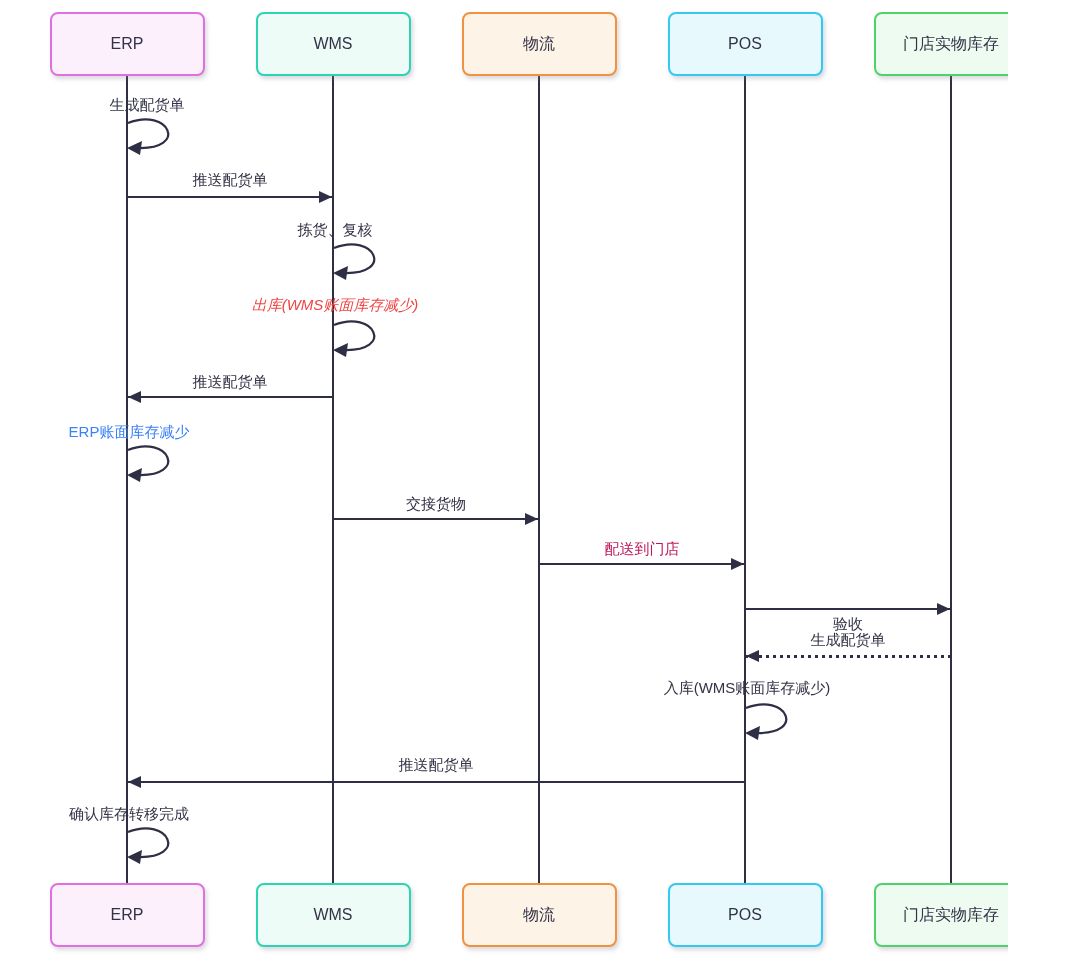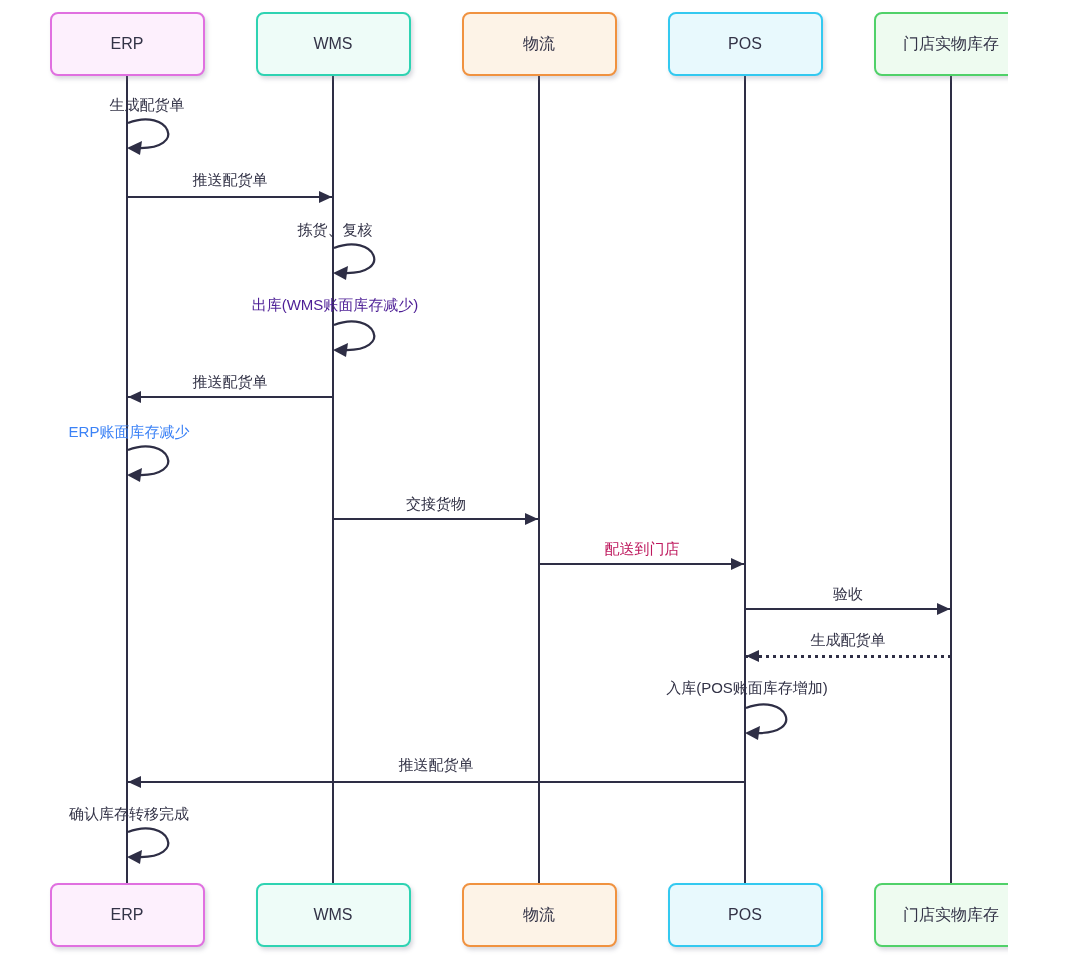--- a/index.html
+++ b/index.html
@@ -107,46 +107,46 @@
       <polygon points="0,32 15,25 13,39" fill="#2e2e45"></polygon>
     </svg>
     <div class="msg-label" style="color: rgb(51, 51, 71); top: 171px; left: 230px;">推送配货单</div>
     <div class="msg-line solid" style="left: 127px; width: 206px; top: 196px; border-top-color: rgb(46, 46, 69);"></div>
     <div class="arrowhead" style="top: 191px; border-left: 13px solid rgb(46, 46, 69); left: 319px;"></div>
     <div class="msg-label" style="color: rgb(51, 51, 71); top: 221px; left: 335px;">拣货、复核</div>
     <svg class="self-loop" width="64" height="42" viewBox="0 0 64 42" style="left: 333px; top: 241px;">
       <path d="M 1 7 C 42 -9, 62 34, 10 32" fill="none" stroke="#2e2e45" stroke-width="2.2"></path>
       <polygon points="0,32 15,25 13,39" fill="#2e2e45"></polygon>
     </svg>
-    <div class="msg-label" style="color: #4c1d95; top: 296px; left: 335px;">出库(WMS账面库存减少)</div>
+    <div class="msg-label" style="color: #ef4444; top: 296px; left: 335px; font-style: italic;">出库(WMS账面库存减少)</div>
     <svg class="self-loop" width="64" height="42" viewBox="0 0 64 42" style="left: 333px; top: 318px;">
       <path d="M 1 7 C 42 -9, 62 34, 10 32" fill="none" stroke="#2e2e45" stroke-width="2.2"></path>
       <polygon points="0,32 15,25 13,39" fill="#2e2e45"></polygon>
     </svg>
     <div class="msg-label" style="color: rgb(51, 51, 71); top: 373px; left: 230px;">推送配货单</div>
     <div class="msg-line solid" style="left: 127px; width: 206px; top: 396px; border-top-color: rgb(46, 46, 69);"></div>
     <div class="arrowhead" style="top: 391px; border-right: 13px solid rgb(46, 46, 69); left: 128px;"></div>
     <div class="msg-label" style="color: #3b82f6; top: 423px; left: 129px;">ERP账面库存减少</div>
     <svg class="self-loop" width="64" height="42" viewBox="0 0 64 42" style="left: 127px; top: 443px;">
       <path d="M 1 7 C 42 -9, 62 34, 10 32" fill="none" stroke="#2e2e45" stroke-width="2.2"></path>
       <polygon points="0,32 15,25 13,39" fill="#2e2e45"></polygon>
     </svg>
     <div class="msg-label" style="color: rgb(51, 51, 71); top: 495px; left: 436px;">交接货物</div>
     <div class="msg-line solid" style="left: 333px; width: 206px; top: 518px; border-top-color: rgb(46, 46, 69);"></div>
     <div class="arrowhead" style="top: 513px; border-left: 13px solid rgb(46, 46, 69); left: 525px;"></div>
     <div class="msg-label" style="color: #be185d; top: 540px; left: 642px;">配送到门店</div>
     <div class="msg-line solid" style="left: 539px; width: 206px; top: 563px; border-top-color: rgb(46, 46, 69);"></div>
     <div class="arrowhead" style="top: 558px; border-left: 13px solid rgb(46, 46, 69); left: 731px;"></div>
-    <div class="msg-label" style="color: rgb(51, 51, 71); top: 585px; left: 848px;">验收</div>
+    <div class="msg-label" style="color: rgb(51, 51, 71); top: 615px; left: 848px;">验收</div>
     <div class="msg-line solid" style="left: 745px; width: 206px; top: 608px; border-top-color: rgb(46, 46, 69);"></div>
     <div class="arrowhead" style="top: 603px; border-left: 13px solid rgb(46, 46, 69); left: 937px;"></div>
     <div class="msg-label" style="color: rgb(51, 51, 71); top: 631px; left: 848px;">生成配货单</div>
     <div class="msg-line dashed" style="left: 745px; width: 206px; top: 655px; background: repeating-linear-gradient(90deg, rgb(46, 46, 69) 0px, rgb(46, 46, 69) 3px, transparent 3px, transparent 7px);"></div>
     <div class="arrowhead" style="top: 650px; border-right: 13px solid rgb(46, 46, 69); left: 746px;"></div>
-    <div class="msg-label" style="color: rgb(51, 51, 71); top: 679px; left: 747px;">入库(POS账面库存增加)</div>
+    <div class="msg-label" style="color: rgb(51, 51, 71); top: 679px; left: 747px;">入库(WMS账面库存减少)</div>
     <svg class="self-loop" width="64" height="42" viewBox="0 0 64 42" style="left: 745px; top: 701px;">
       <path d="M 1 7 C 42 -9, 62 34, 10 32" fill="none" stroke="#2e2e45" stroke-width="2.2"></path>
       <polygon points="0,32 15,25 13,39" fill="#2e2e45"></polygon>
     </svg>
     <div class="msg-label" style="color: rgb(51, 51, 71); top: 756px; left: 436px;">推送配货单</div>
     <div class="msg-line solid" style="left: 127px; width: 618px; top: 781px; border-top-color: rgb(46, 46, 69);"></div>
     <div class="arrowhead" style="top: 776px; border-right: 13px solid rgb(46, 46, 69); left: 128px;"></div>
     <div class="msg-label" style="color: rgb(51, 51, 71); top: 805px; left: 129px;">确认库存转移完成</div>
     <svg class="self-loop" width="64" height="42" viewBox="0 0 64 42" style="left: 127px; top: 825px;">
       <path d="M 1 7 C 42 -9, 62 34, 10 32" fill="none" stroke="#2e2e45" stroke-width="2.2"></path>

